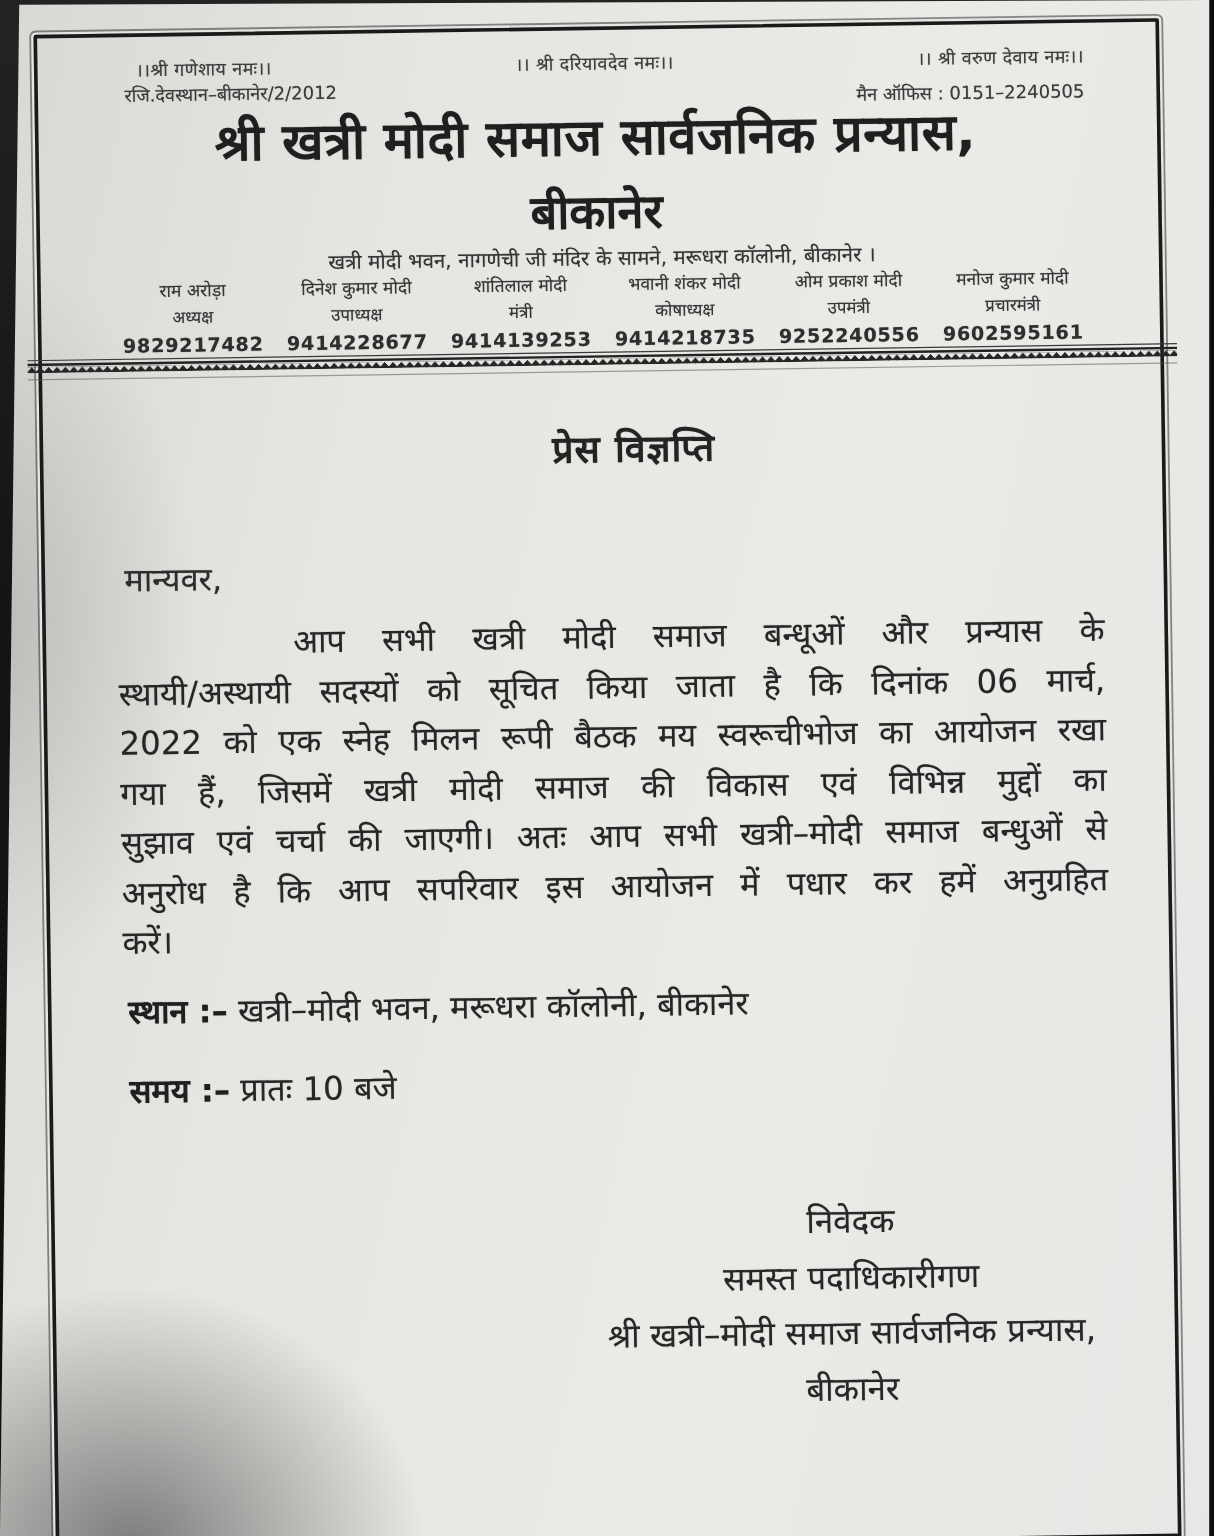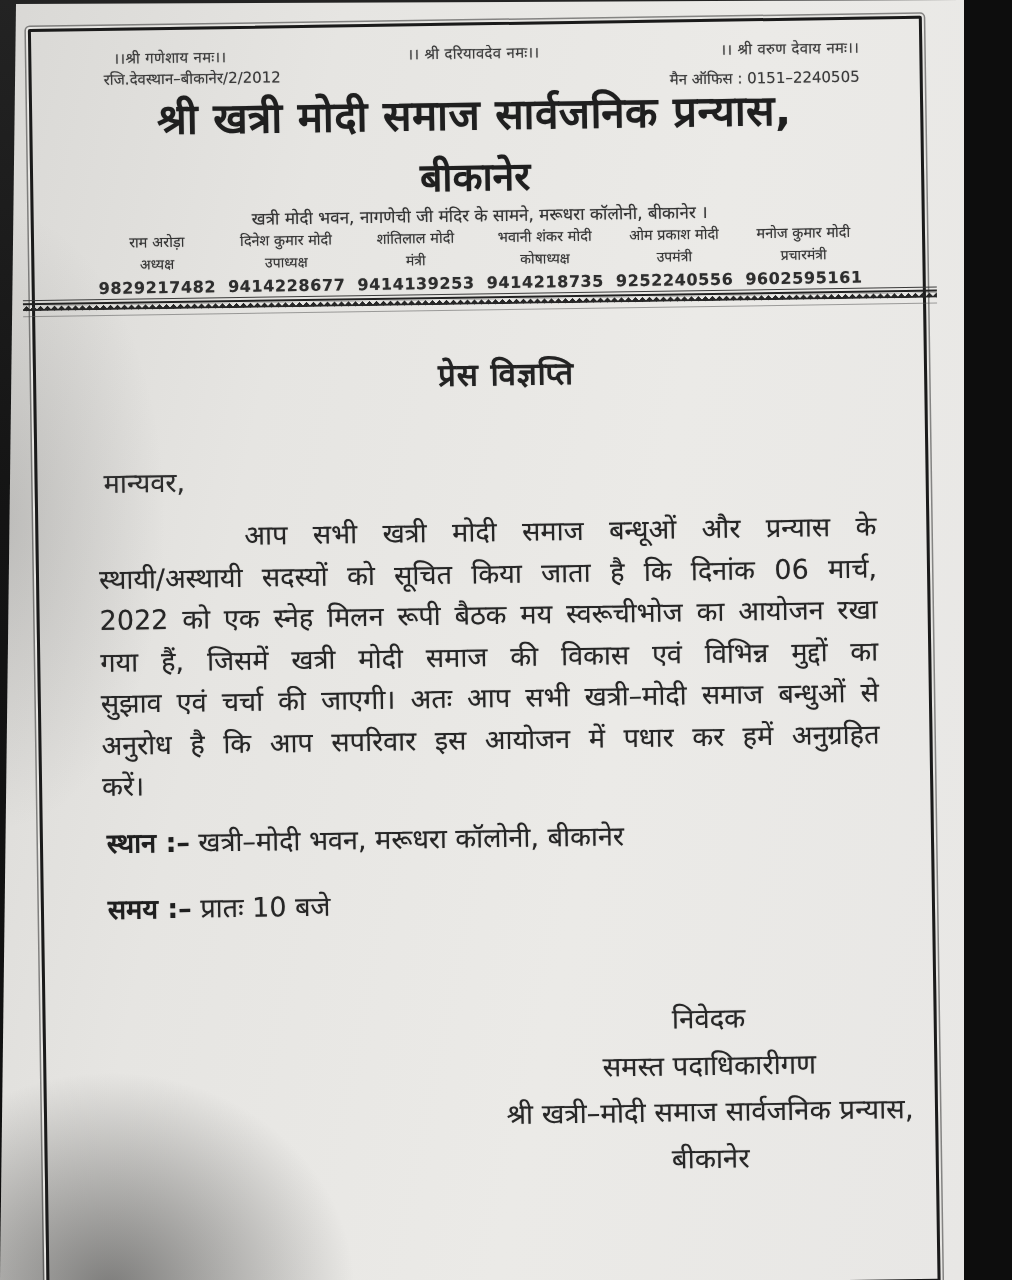--- a/index.html
+++ b/index.html
@@ -1,19 +1,20 @@
 <!DOCTYPE html>
 <html><head>
 <meta charset="utf-8">
 <style>
   html,body { margin:0; padding:0; background:#0d0d0d; }
   .photo {
     position:relative; width:964px; height:1280px; overflow:hidden;
     background:linear-gradient(180deg,#232323 0%,#141414 40%,#0f0f0f 100%);
     font-family:"DejaVu Sans", sans-serif;
+    padding-left:44px;
   }
   
   .paper {
     position:absolute; inset:0;
     background:
       radial-gradient(ellipse 360px 320px at 110px 1290px, rgba(28,28,28,.52), rgba(28,28,28,0) 68%),
       radial-gradient(ellipse 230px 430px at 0px 520px, rgba(70,70,70,.22), rgba(70,70,70,0) 72%),
       linear-gradient(102deg,#d9d8d5 0%,#e6e5e2 28%,#ebeae7 62%,#e8e7e5 100%);
     clip-path: polygon(16px 4px, 100% 0px, 100% 100%, 0px 100%);
   }

